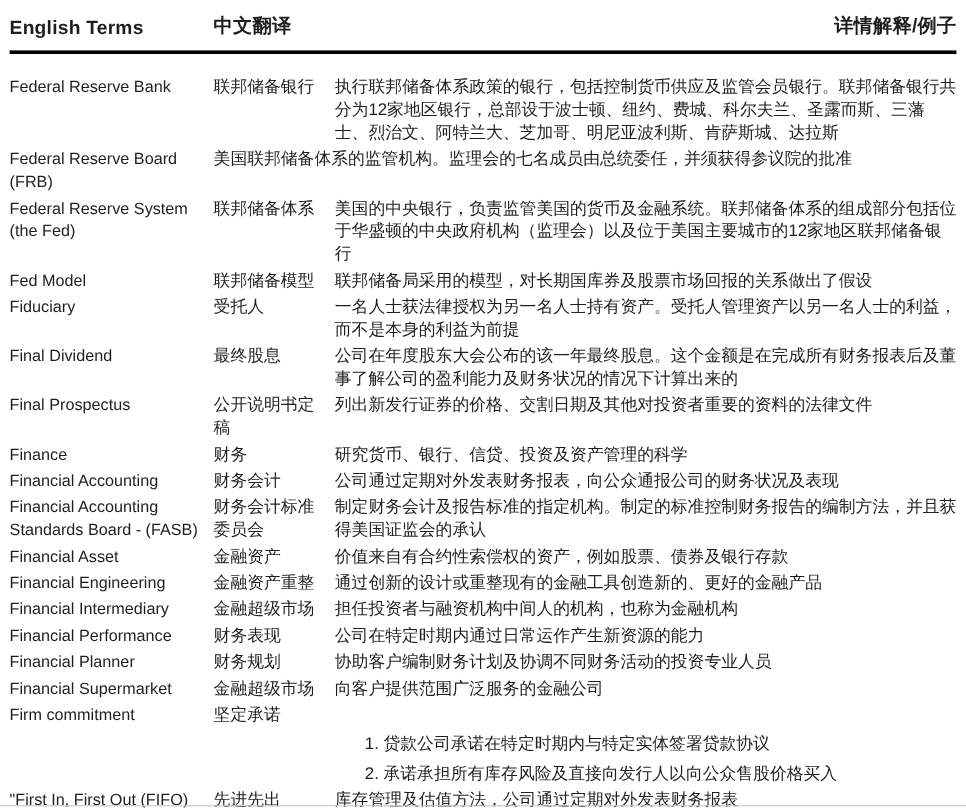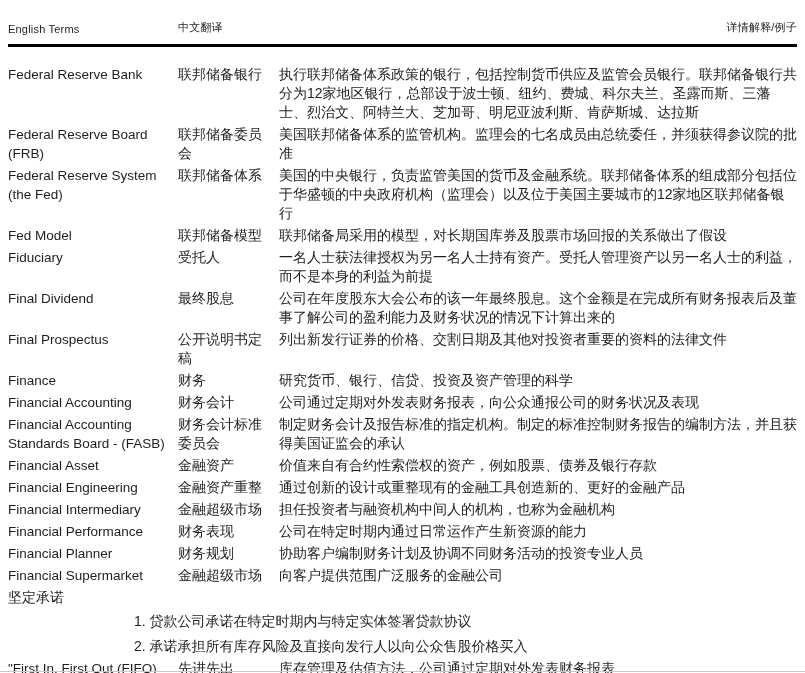--- a/index.html
+++ b/index.html
@@ -15,24 +15,23 @@
     padding: 12px 8px 0 8px;
     position: relative;
   }
   .thead {
     display: flex;
     align-items: flex-end;
     border-bottom: 3px solid #000;
     padding-bottom: 9px;
   }
   .thead .c1, .thead .c2, .thead .c3 {
-    font-weight: normal;
-    font-size: 11px;
+    font-weight: bold;
+    font-size: 16px;
     letter-spacing: 0.2px;
-    margin-top: 8px;
   }
   .thead .c3 { text-align: right; }
   .c1 { width: 170px; padding-right: 8px; flex: none; }
   .c2 { width: 101px; padding-right: 8px; flex: none; }
   .c3 { flex: 1; min-width: 0; }
   .tbody { padding-top: 18px; }
   .row {
     display: flex;
     align-items: flex-start;
     margin-bottom: 3px;
@@ -68,21 +67,20 @@
   <div class="tbody">
 
     <div class="row">
       <div class="c1">Federal Reserve Bank</div>
       <div class="c2">联邦储备银行</div>
       <div class="c3">执行联邦储备体系政策的银行，包括控制货币供应及监管会员银行。联邦储备银行共分为12家地区银行，总部设于波士顿、纽约、费城、科尔夫兰、圣露而斯、三藩士、烈治文、阿特兰大、芝加哥、明尼亚波利斯、肯萨斯城、达拉斯</div>
     </div>
 
     <div class="row">
       <div class="c1">Federal Reserve Board (FRB)</div>
-      <div class="c2">联邦储备委员会</div>
       <div class="c3">美国联邦储备体系的监管机构。监理会的七名成员由总统委任，并须获得参议院的批准</div>
     </div>
 
     <div class="row">
       <div class="c1">Federal Reserve System (the Fed)</div>
       <div class="c2">联邦储备体系</div>
       <div class="c3">美国的中央银行，负责监管美国的货币及金融系统。联邦储备体系的组成部分包括位于华盛顿的中央政府机构（监理会）以及位于美国主要城市的12家地区联邦储备银行</div>
     </div>
 
     <div class="row">
@@ -157,20 +155,21 @@
       <div class="c3">协助客户编制财务计划及协调不同财务活动的投资专业人员</div>
     </div>
 
     <div class="row">
       <div class="c1">Financial Supermarket</div>
       <div class="c2">金融超级市场</div>
       <div class="c3">向客户提供范围广泛服务的金融公司</div>
     </div>
 
     <div class="row">
+      <div class="c1">Firm commitment</div>
       <div class="c2">坚定承诺</div>
       <div class="c3">
         <div class="list-item">1. 贷款公司承诺在特定时期内与特定实体签署贷款协议</div>
         <div class="list-item">2. 承诺承担所有库存风险及直接向发行人以向公众售股价格买入</div>
       </div>
     </div>
 
     <div class="row">
       <div class="c1">"First In, First Out (FIFO)</div>
       <div class="c2">先进先出</div>

